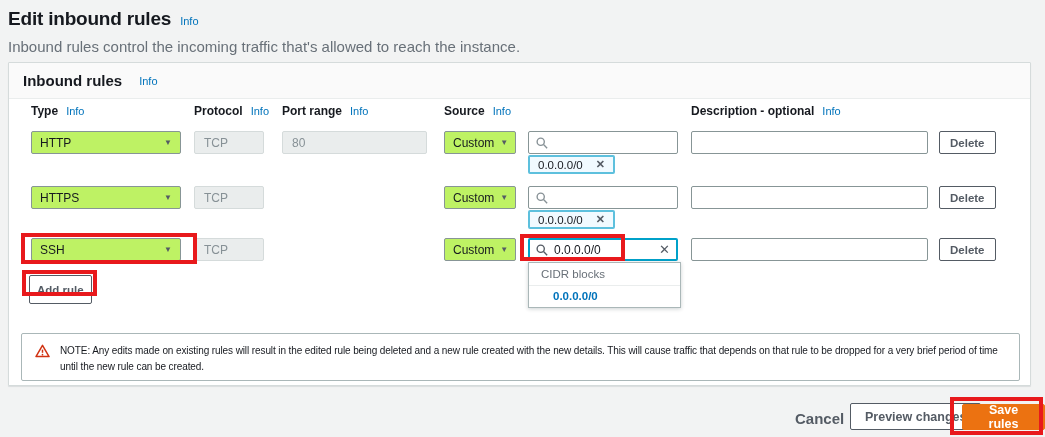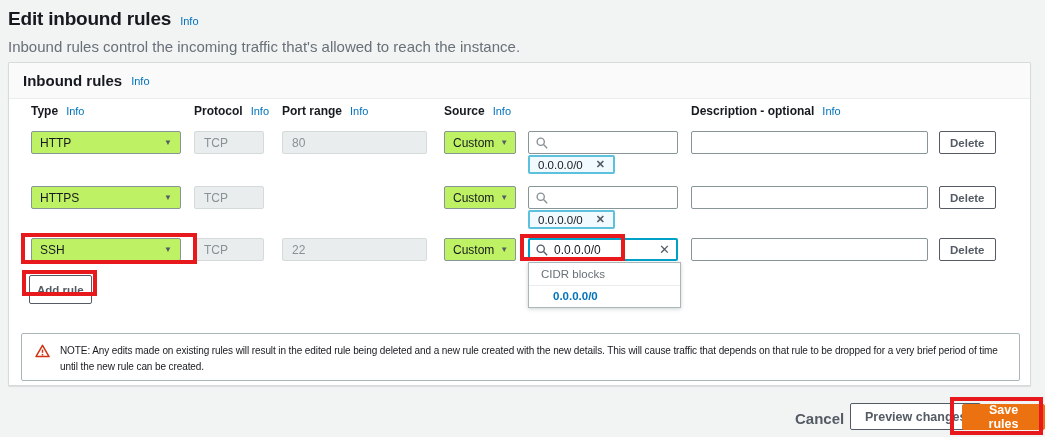--- a/index.html
+++ b/index.html
@@ -10,21 +10,21 @@
   
   .page-title-row{position:absolute;left:8px;top:8px;display:flex;align-items:baseline;gap:9px;}
   .h1{font-size:19px;font-weight:bold;color:#16191f;letter-spacing:-0.2px;}
   .info{color:#0073bb;font-size:11px;font-weight:normal;cursor:pointer;text-decoration:none;}
   .subtitle{position:absolute;left:8px;top:38px;font-size:15px;color:#687078;}
 
   
   .panel{position:absolute;left:8px;top:62px;width:1021px;height:322px;background:#fff;
          border:1px solid #d5dbdb;border-radius:1px;box-shadow:0 1px 1px rgba(0,28,36,.1);}
   .panel-head{height:36px;background:#fafafa;border-bottom:1px solid #eaeded;
-              display:flex;align-items:center;gap:9px;padding:0 14px;box-sizing:border-box;}
+              display:flex;align-items:center;gap:17px;padding:0 14px;box-sizing:border-box;}
   .panel-title{font-size:15px;font-weight:bold;}
 
   .col-label{position:absolute;top:41px;font-size:12px;font-weight:bold;display:flex;gap:8px;align-items:baseline;white-space:nowrap;}
 
   
   .c-type{left:22px;width:150px;}
   .c-proto{left:185px;width:70px;}
   .c-port{left:273px;width:145px;}
   .c-src{left:435px;width:72px;align-items:center;}
   .c-search{left:519px;width:150px;}
@@ -164,21 +164,20 @@
       <span class="tag-x">✕</span>
     </div>
     <input class="txt abs c-desc r2" style="">
     <button class="btn abs c-del r2">Delete</button>
 
     <div class="sel abs c-type r3">
       <span>SSH</span>
       <span class="caret">▼</span>
     </div>
     <div class="dis abs c-proto r3">TCP</div>
-    <div class="dis abs c-port r3">22</div>
     <div class="sel abs c-src r3">
       <span>Custom</span>
       <span class="caret">▼</span>
     </div>
     <div class="search focused abs c-search r3">
       <svg width="12" height="12" viewBox="0 0 14 14">
         <circle cx="5.5" cy="5.5" r="4.2" fill="none" stroke="#545b64" stroke-width="1.6"></circle>
         <line x1="8.8" y1="8.8" x2="13" y2="13" stroke="#545b64" stroke-width="1.6"></line>
       </svg>
       <input value="0.0.0.0/0" style="">

